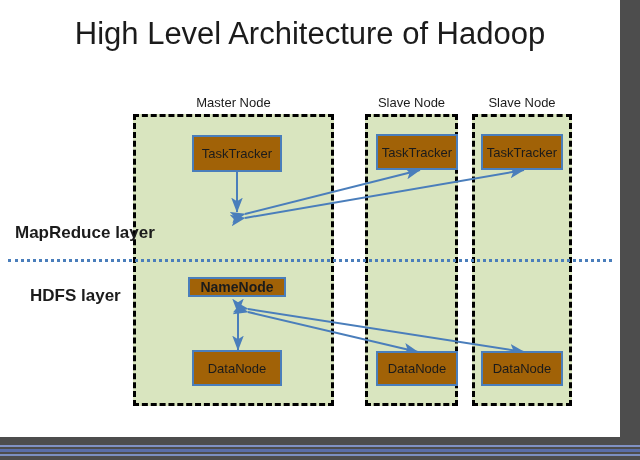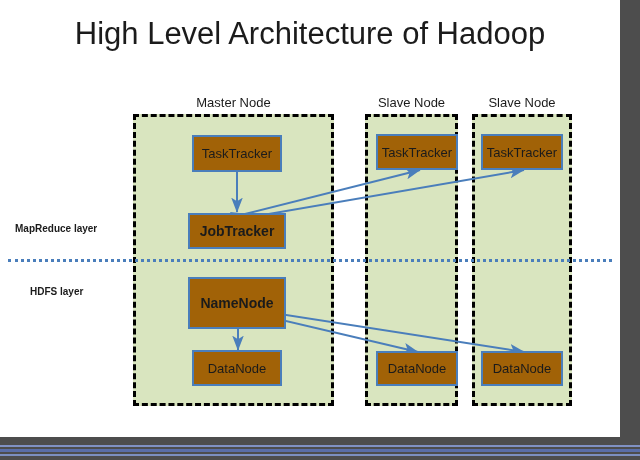--- a/index.html
+++ b/index.html
@@ -66,21 +66,21 @@
     align-items:center;
     justify-content:center;
     font-size:13px;
     color:#1b1b1b;
     white-space:nowrap;
   }
   .box.bold{font-weight:bold;font-size:14px;}
 
   .layer-label{
     position:absolute;
-    font-size:10px;
+    font-size:17px;
     font-weight:bold;
     color:#1b1b1b;
     white-space:nowrap;
   }
 
   #divider{
     position:absolute;left:8px;top:259px;width:604px;height:0;
     border-top:3px dotted #4a7ebb;
   }
 
@@ -127,26 +127,25 @@
 
         <line x1="238" y1="313" x2="238" y2="350"></line>
 
         <line x1="248" y1="312" x2="418" y2="352"></line>
 
         <line x1="248" y1="309" x2="524" y2="352"></line>
       </g>
     </svg>
 
     <div class="box" style="left:192px;top:135px;width:90px;height:37px;">TaskTracker</div>
-    <div class="box bold" style="left:188px;top:213px;width:98px;height:36px;">JobTracker</div>
 
     <div class="box" style="left:376px;top:134px;width:82px;height:36px;">TaskTracker</div>
     <div class="box" style="left:481px;top:134px;width:82px;height:36px;">TaskTracker</div>
 
-    <div class="box bold" style="left:188px;top:277px;width:98px;height:52px;">NameNode</div>
+    <div class="box bold" style="left:188px;top:277px;width:98px;height:20px;">NameNode</div>
     <div class="box" style="left:192px;top:350px;width:90px;height:36px;">DataNode</div>
 
     <div class="box" style="left:376px;top:351px;width:82px;height:35px;">DataNode</div>
     <div class="box" style="left:481px;top:351px;width:82px;height:35px;">DataNode</div>
 
   </div>
 
   <div id="edge-right"></div>
   <div id="edge-bottom">
     <div class="line1"></div>

